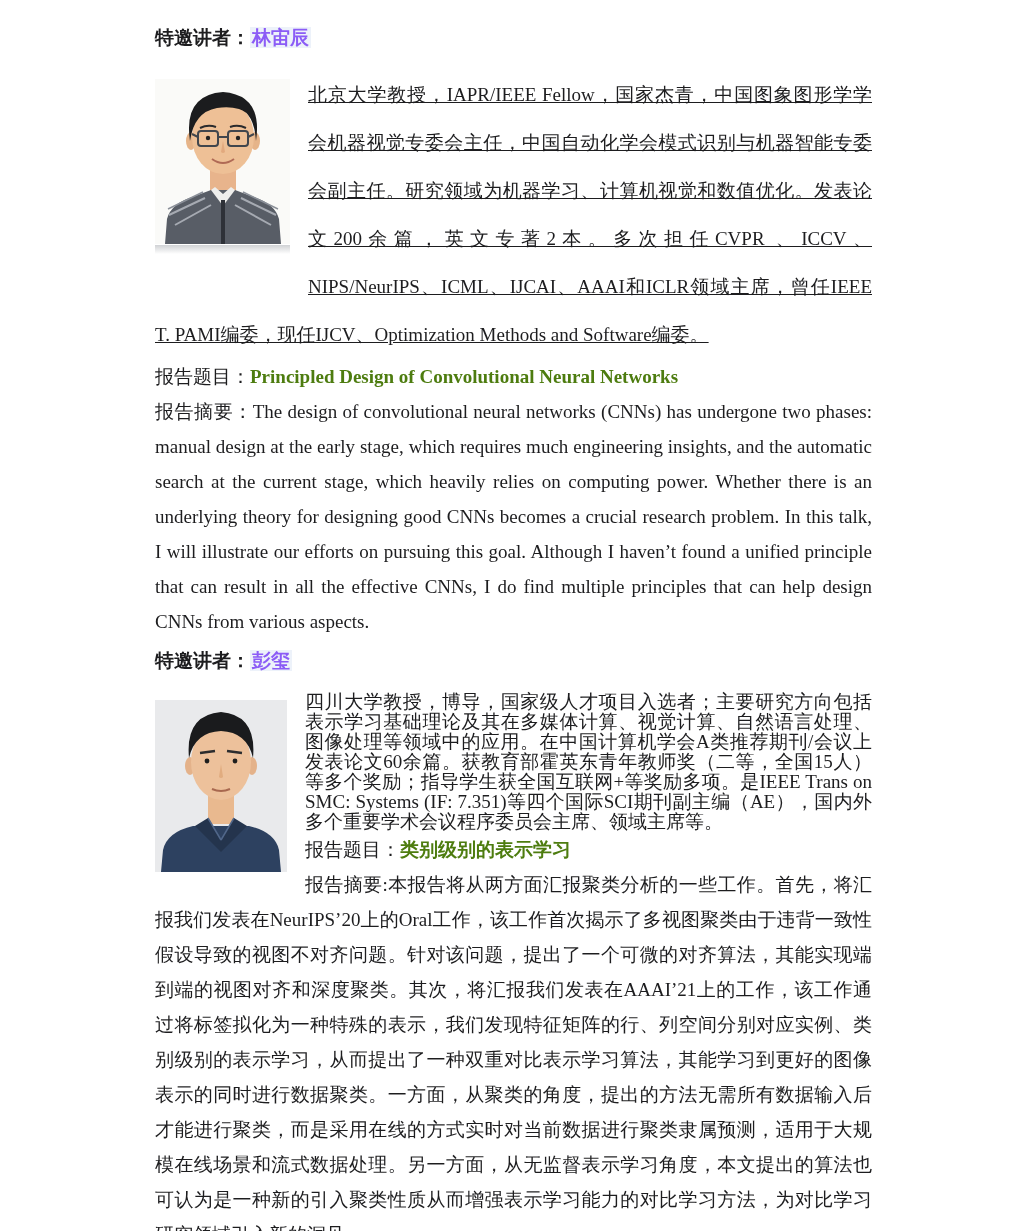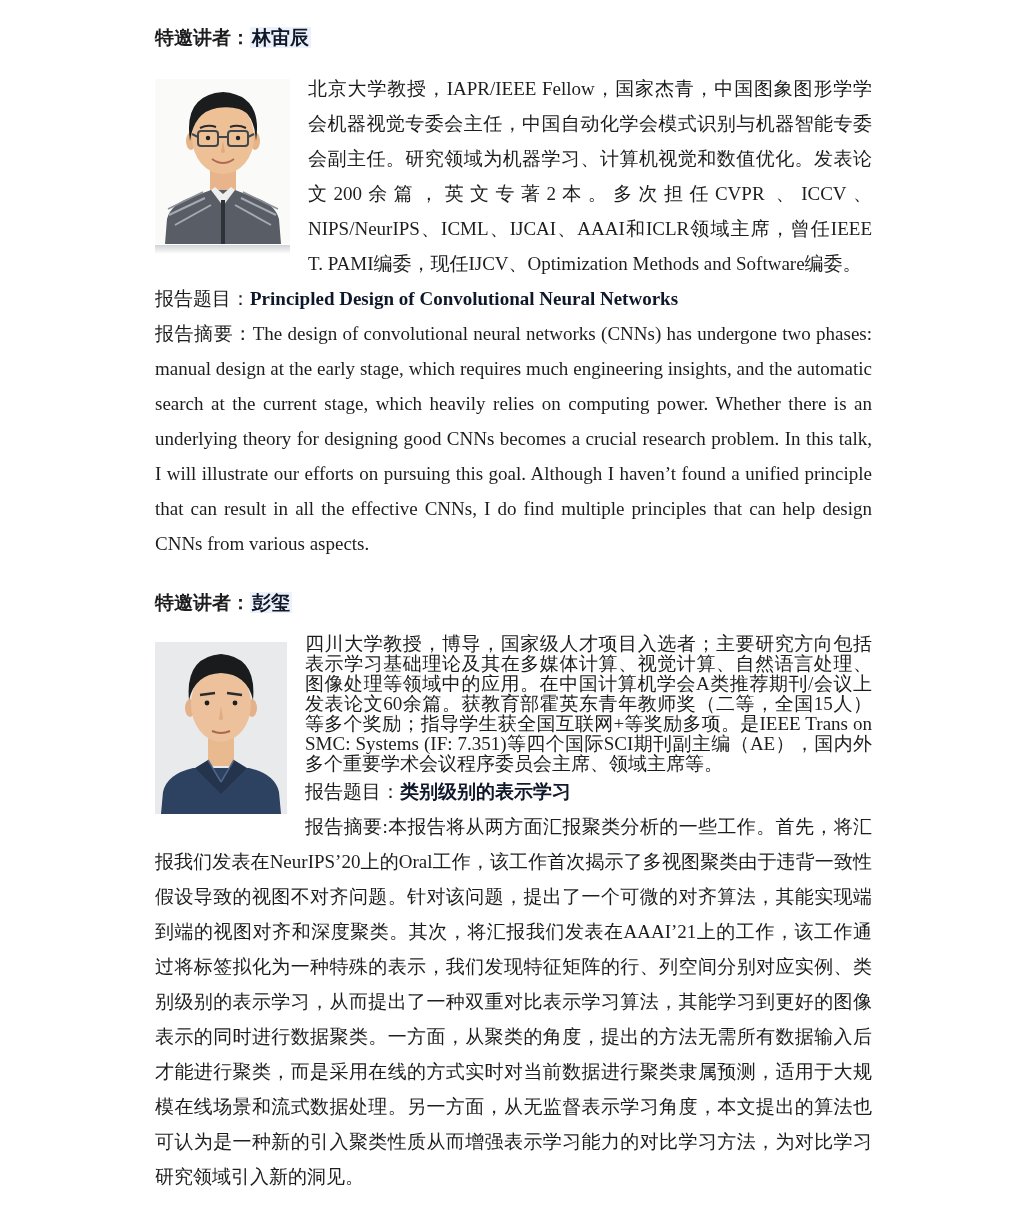--- a/index.html
+++ b/index.html
@@ -14,43 +14,43 @@
     box-sizing: border-box;
     padding: 20px 152px 0 155px;
     overflow: hidden;
     background: #ffffff;
     font-family: "Liberation Serif", "DejaVu Serif", serif;
     color: #1d1d1f;
   }
   p { margin: 0; font-size: 19px; line-height: 35px; text-align: justify; }
   .heading { font-weight: bold; text-align: left; }
   .heading1 { margin: 0 0 16px 0; }
-  .heading2 { margin: 24px 0 14px 0; }
+  .heading2 { margin: 4px 0 14px 0; }
   .speaker-name {
-    color: #0f172a;
+    color: #8b5cf6;
     background: #EDF2FA;
     padding: 0 2px;
     cursor: pointer;
   }
-  .bio1 { line-height: 35px; }
+  .bio1 { line-height: 48px; text-decoration: underline; }
   .bio2 { line-height: 20px; }
   .photo-float {
     float: left;
     margin: 8px 18px 12px 0;
     display: block;
   }
   .photo-float svg { display: block; }
   .photo-reflection {
     display: block;
     height: 9px;
     margin-top: 1px;
     background: linear-gradient(to bottom, rgba(120,125,133,0.35), rgba(120,125,133,0));
   }
   .title-line { text-align: left; }
-  .talk-title { color: #0f172a; font-weight: bold; }
+  .talk-title { color: #4d7c0f; font-weight: bold; }
   .abstract { }
   .inline-label { }
 </style>
 </head>
 <body>
 
 <div class="page">
 
   <section>
     <p class="heading heading1"><span>特邀讲者：</span><span class="speaker-name">林宙辰</span></p>

